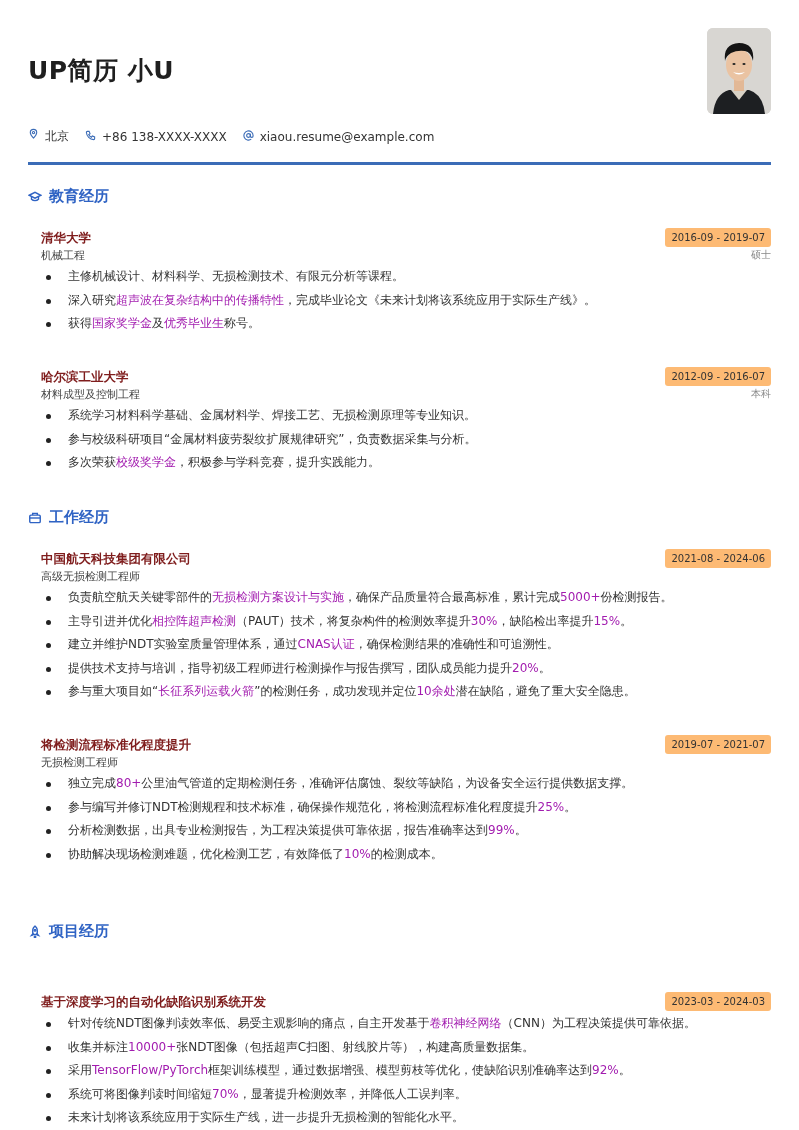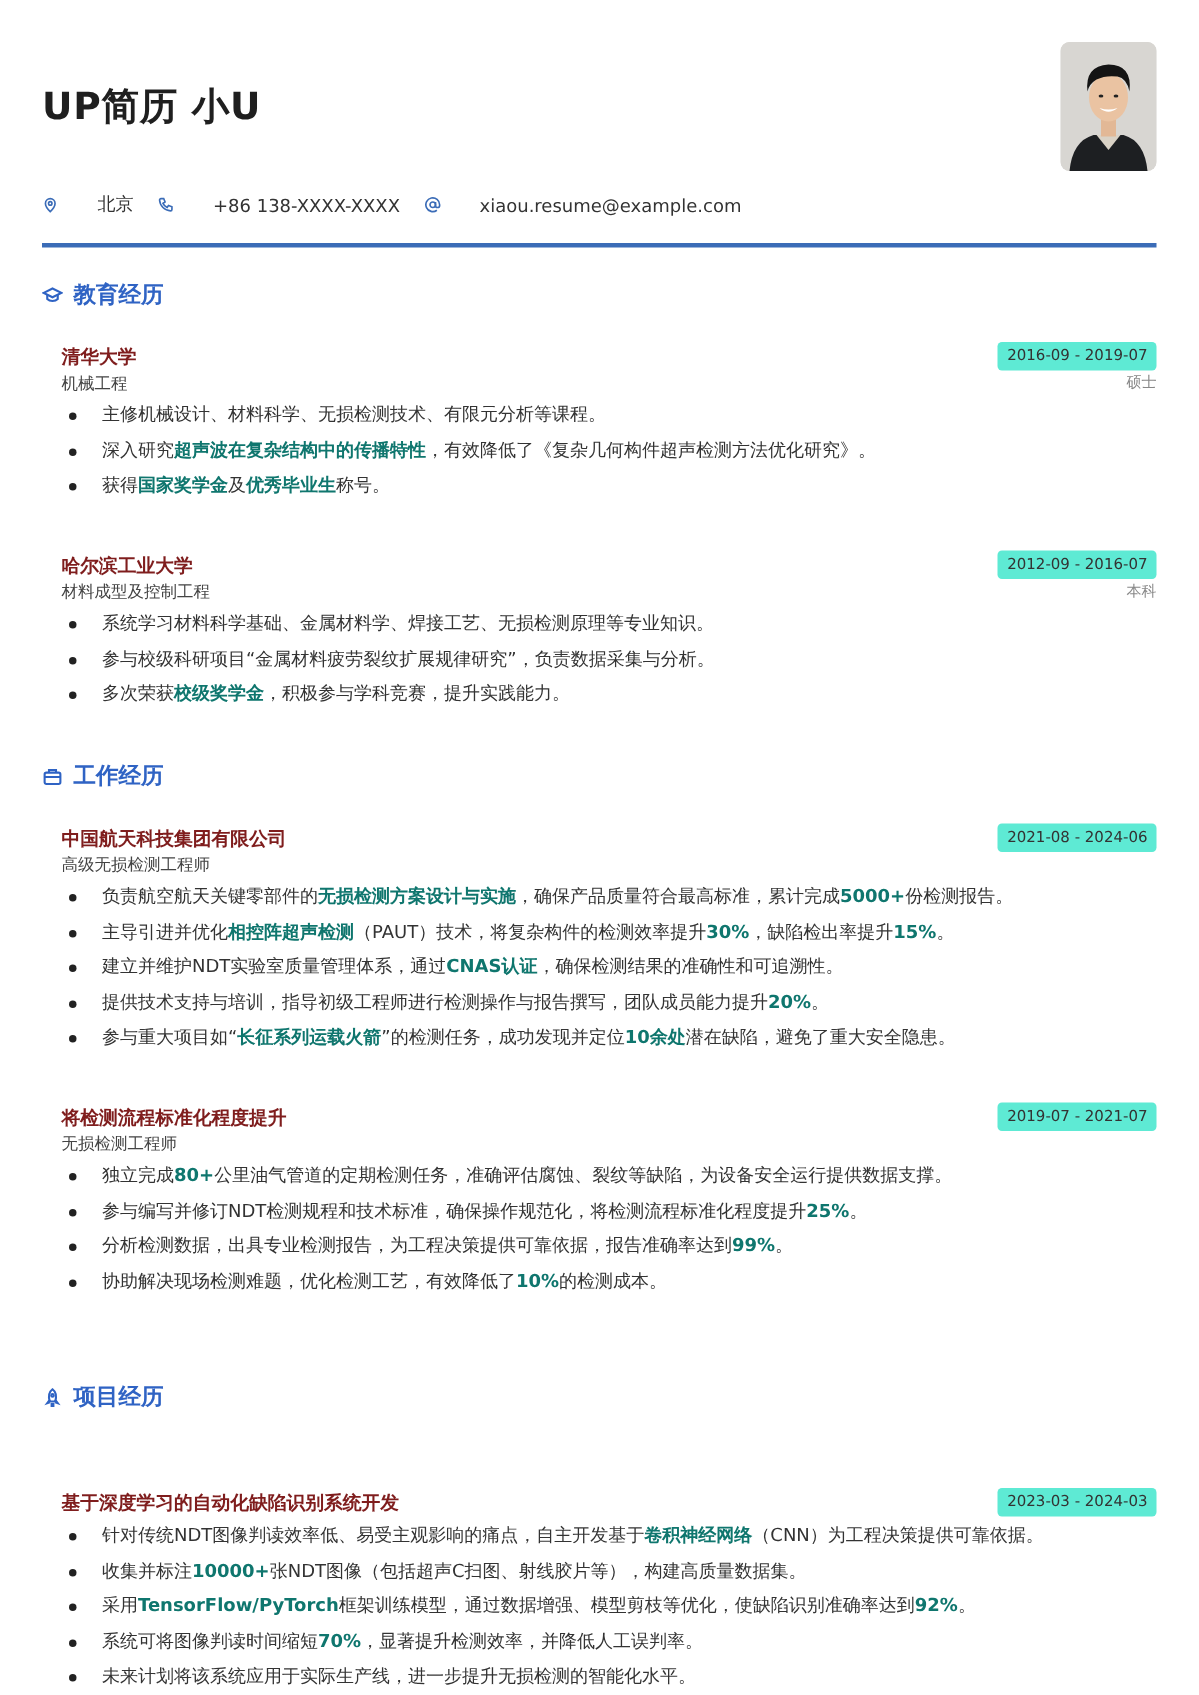--- a/index.html
+++ b/index.html
@@ -10,46 +10,46 @@
     position: relative;
   }
   .page { position: absolute; left: 0; top: 0; width: 646px; height: 1130px; }
   .header { position: absolute; left: 28px; top: 28px; width: 743px; height: 137px; }
   .name { position: absolute; left: 0; top: 26px; font-size: 25px; font-weight: 600; color: #1f1f1f; letter-spacing: 0.5px; }
   .photo {
     position: absolute; right: 0; top: 0; width: 64px; height: 86px;
     border-radius: 6px; overflow: hidden; background: #d9d7d3;
   }
   .contacts { position: absolute; left: 0; top: 100px; display: flex; align-items: center; font-size: 12px; color: #333; }
-  .contact { display: flex; align-items: center; margin-right: 16px; gap: 20px; }
+  .contact { display: flex; align-items: flex-start; margin-right: 16px; }
   .contact svg { width: 11px; height: 11px; margin-right: 6px; }
   .rule { position: absolute; left: 0; top: 134px; width: 743px; height: 3px; background: #3b6cb7; }
 
   .section-title {
     position: absolute; left: 28px; display: flex; align-items: center;
     font-size: 15px; font-weight: 600; color: #2f63c4;
   }
   .section-title svg { width: 14px; height: 14px; margin-right: 7px; }
 
   .entry { position: absolute; left: 41px; width: 730px; }
   .entry-head { position: relative; height: 20px; }
   .entry-title { font-size: 12.5px; font-weight: 700; color: #7f1d1d; position: absolute; left: 0; top: 2px; }
   .entry-date {
     position: absolute; right: 0; top: 0; font-size: 10px; color: #333;
-    background: #5eead4; border-radius: 3px; padding: 3px 6px; line-height: 13px; text-align: right;
+    background: #fdba74; border-radius: 3px; padding: 3px 6px; line-height: 13px; text-align: right;
   }
   .entry-sub { font-size: 11px; color: #444; height: 17px; position: relative; }
   .entry-degree { position: absolute; right: 0; top: 0; font-size: 10px; color: #888; }
   ul.bullets { margin: 0; padding: 0; list-style: none; }
   ul.bullets li { position: relative; padding-left: 27px; font-size: 12px; line-height: 23.5px; color: #333; white-space: nowrap; }
   ul.bullets li::before {
     content: ""; position: absolute; left: 5px; top: 10px; width: 5px; height: 5px;
     border-radius: 50%; background: #222;
   }
-  b { font-weight: 700; color: #0f766e; }
+  b { font-weight: 400; color: #a21caf; }
 </style>
 </head>
 <body>
 
 <div class="page">
 
   <div class="header">
     <div class="name">UP简历 小U</div>
     <div class="photo">
       <svg viewBox="0 0 64 86" width="64" height="86">
@@ -101,21 +101,21 @@
     <div class="entry-head">
       <span class="entry-title">清华大学</span>
       <span class="entry-date">2016-09 - 2019-07</span>
     </div>
     <div class="entry-sub">
       <span>机械工程</span>
       <span class="entry-degree">硕士</span>
     </div>
     <ul class="bullets">
         <li><span>主修机械设计、材料科学、无损检测技术、有限元分析等课程。</span></li>
-        <li><span>深入研究</span><b>超声波在复杂结构中的传播特性</b><span>，有效降低了《复杂几何构件超声检测方法优化研究》。</span></li>
+        <li><span>深入研究</span><b>超声波在复杂结构中的传播特性</b><span>，完成毕业论文《未来计划将该系统应用于实际生产线》。</span></li>
         <li><span>获得</span><b>国家奖学金</b><span>及</span><b>优秀毕业生</b><span>称号。</span></li>
       </ul>
   </div>
 
   <div class="entry" style="top:367px;">
     <div class="entry-head">
       <span class="entry-title">哈尔滨工业大学</span>
       <span class="entry-date">2012-09 - 2016-07</span>
     </div>
     <div class="entry-sub">

